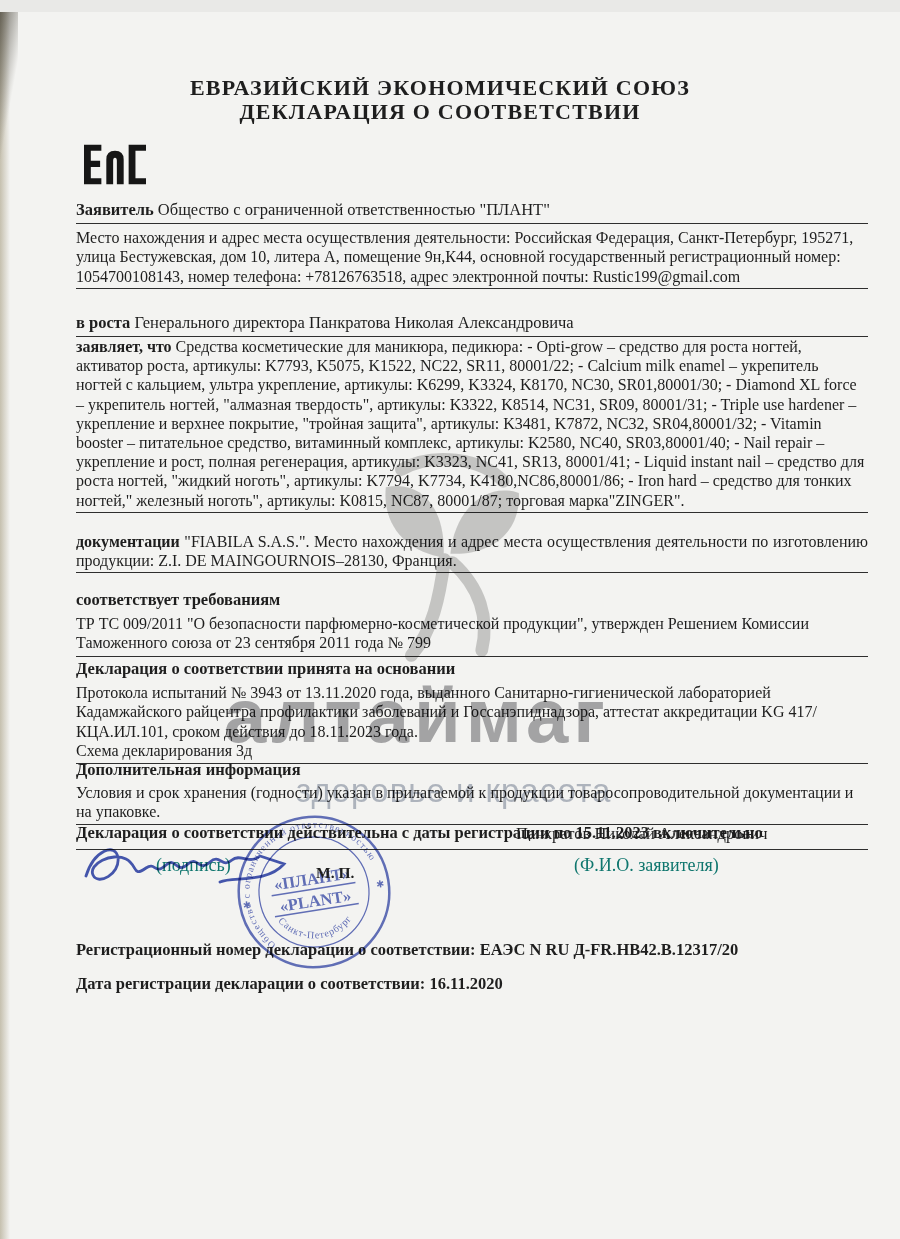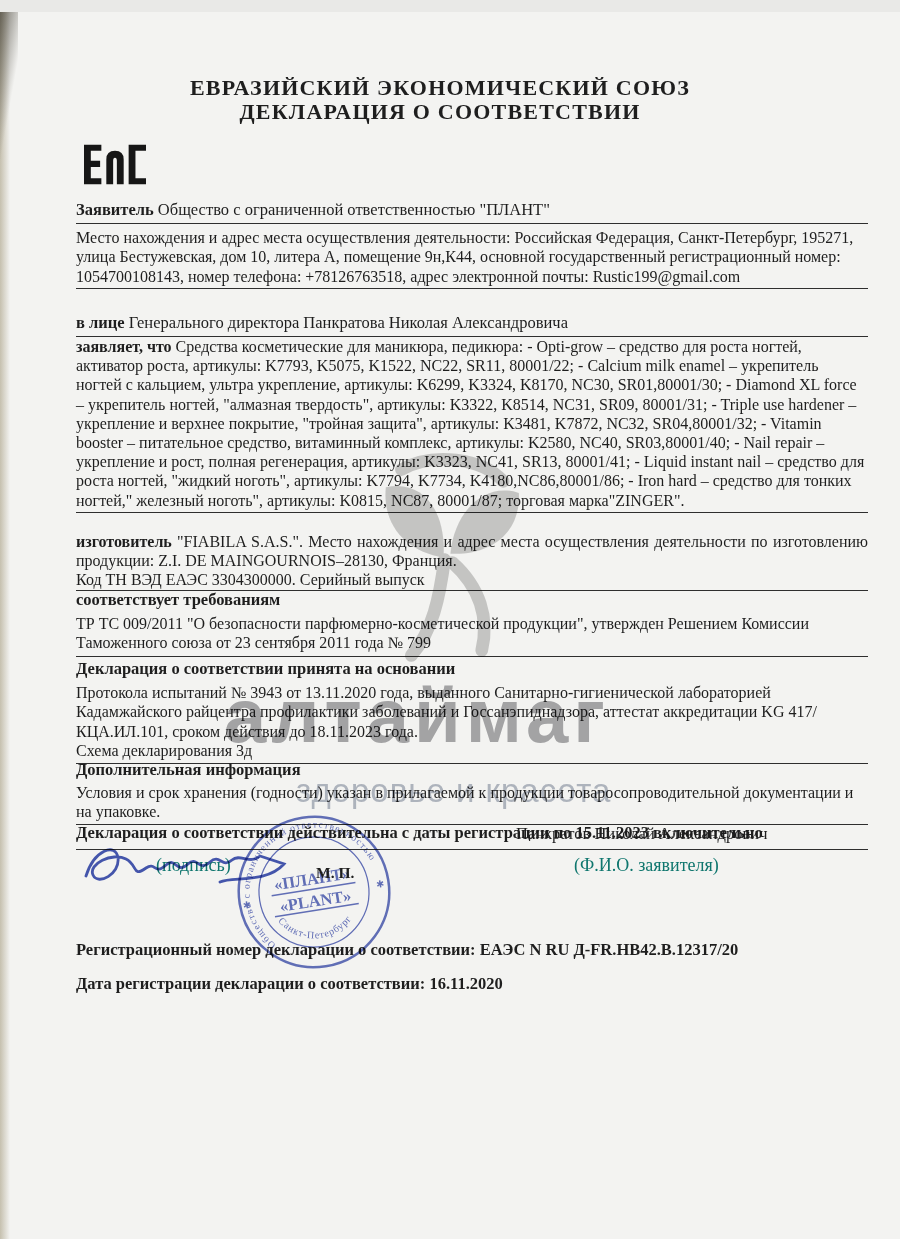--- a/index.html
+++ b/index.html
@@ -65,35 +65,34 @@
   </svg>
 
   <div class="sec row rule" style="top:188px;padding-bottom:3px">
     <b class="lbl">Заявитель</b>
     <span>Общество с ограниченной ответственностью "ПЛАНТ"</span>
   </div>
 
   <div class="sec body-text rule" style="top:216px;padding-bottom:2px">Место нахождения и адрес места осуществления деятельности: Российская Федерация, Санкт-Петербург, 195271, улица Бестужевская, дом 10, литера А, помещение 9н,К44, основной государственный регистрационный номер: 1054700108143, номер телефона: +78126763518, адрес электронной почты: Rustic199@gmail.com</div>
 
   <div class="sec row rule" style="top:301px;padding-bottom:3px">
-    <b class="lbl">в лице</b>
+    <b class="lbl">в роста</b>
     <span>Генерального директора Панкратова Николая Александровича</span>
   </div>
 
   <div class="sec body-text rule" style="top:325px;line-height:19.2px;padding-bottom:2px">
     <b class="lbl">заявляет, что</b>
     <span>Средства косметические для маникюра, педикюра:  - Opti-grow – средство для роста ногтей, активатор роста, артикулы: K7793, K5075, K1522, NC22, SR11, 80001/22; - Calcium milk enamel – укрепитель ногтей с кальцием, ультра укрепление, артикулы: K6299, K3324, K8170, NC30, SR01,80001/30; - Diamond XL force – укрепитель ногтей, "алмазная твердость", артикулы: K3322, K8514, NC31, SR09, 80001/31; - Triple use hardener – укрепление и верхнее покрытие, "тройная защита", артикулы: K3481, K7872, NC32, SR04,80001/32; - Vitamin booster – питательное средство, витаминный комплекс, артикулы: K2580, NC40, SR03,80001/40; - Nail repair – укрепление и рост, полная регенерация, артикулы: K3323, NC41, SR13, 80001/41; - Liquid instant nail – средство для роста ногтей, "жидкий ноготь", артикулы: K7794, K7734, K4180,NC86,80001/86; - Iron hard – средство для тонких ногтей," железный ноготь", артикулы: K0815, NC87, 80001/87; торговая марка"ZINGER".</span>
   </div>
 
   <div class="sec body-text rule" style="top:521px;line-height:18.8px;padding-bottom:1px">
     <div class="just">
-      <b class="lbl">изготовитель</b>
+      <b class="lbl">документации</b>
       <span>"FIABILA S.A.S.". Место нахождения и адрес места осуществления деятельности по изготовлению продукции: Z.I. DE MAINGOURNOIS–28130, Франция.</span>
     </div>
-    <div>Код ТН ВЭД ЕАЭС 3304300000. Серийный выпуск</div>
   </div>
 
   <div class="sec rule" style="top:578px;padding-bottom:3px">
     <div class="heading">соответствует требованиям</div>
     <div class="body-text" style="margin-top:5px">ТР ТС 009/2011 "О безопасности парфюмерно-косметической продукции", утвержден Решением Комиссии Таможенного союза  от 23 сентября 2011 года № 799</div>
   </div>
 
   <div class="sec rule" style="top:647px;padding-bottom:2px">
     <div class="heading">Декларация о соответствии принята на основании</div>
     <div class="body-text" style="margin-top:5px">Протокола испытаний № 3943 от 13.11.2020 года, выданного Санитарно-гигиенической лабораторией Кадамжайского райцентра профилактики  заболеваний и Госсанэпиднадзора, аттестат аккредитации KG 417/КЦА.ИЛ.101,  сроком действия до 18.11.2023 года.</div>

